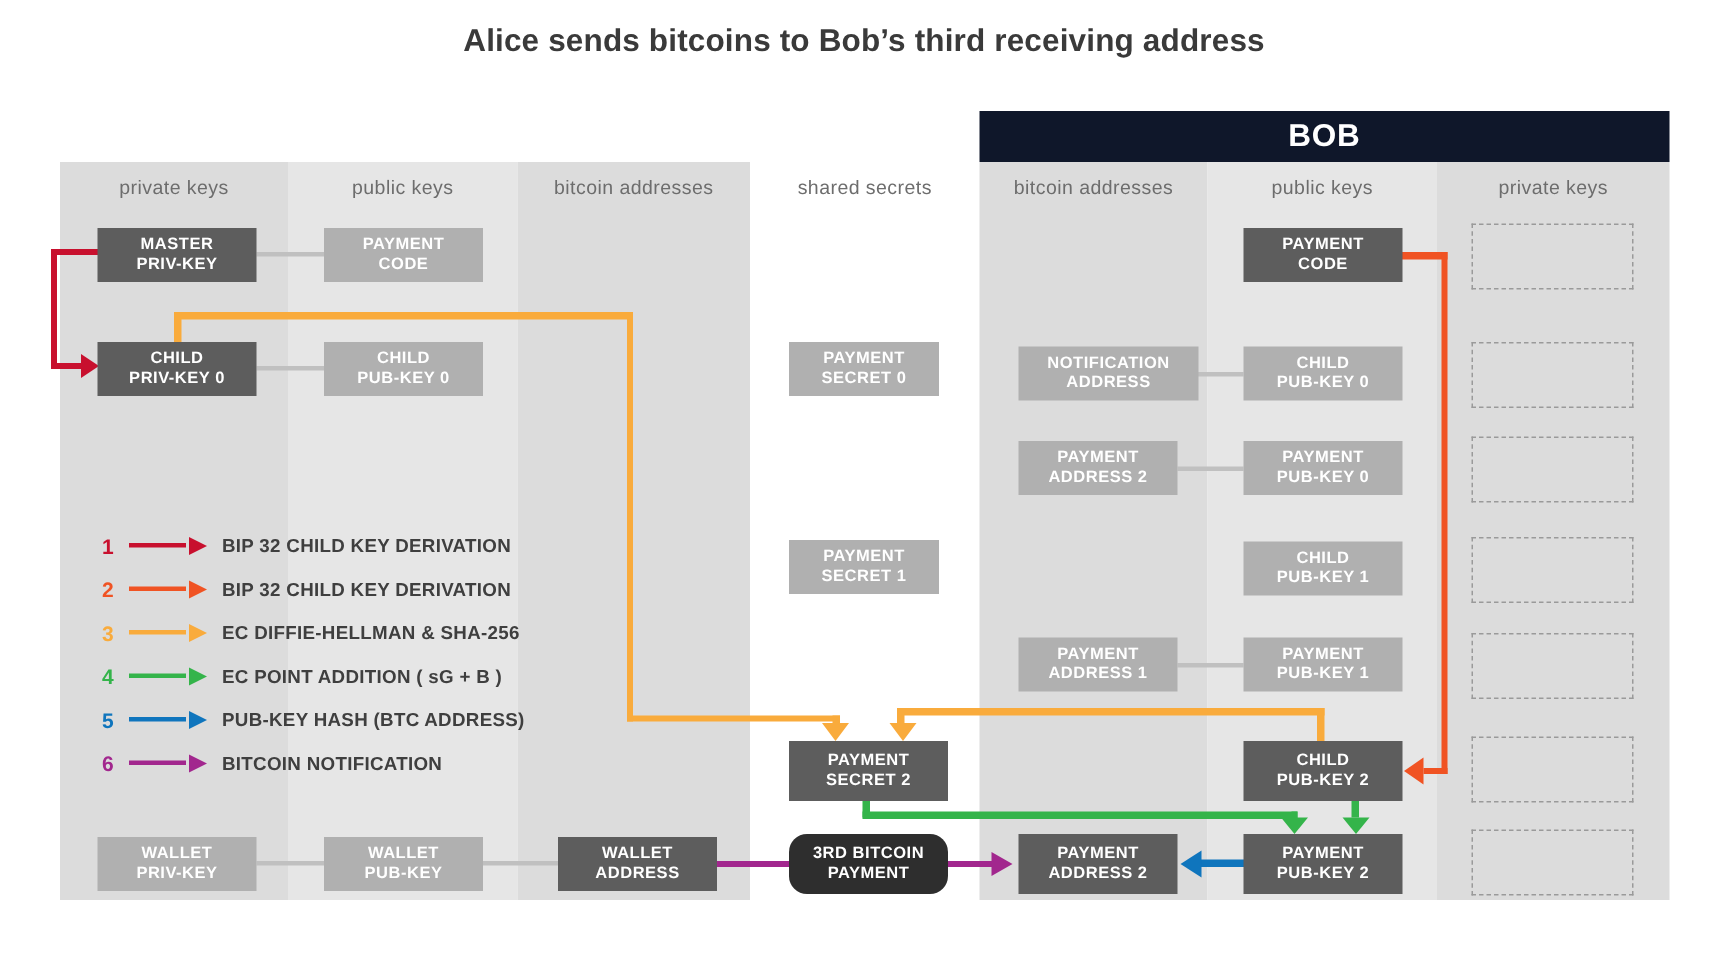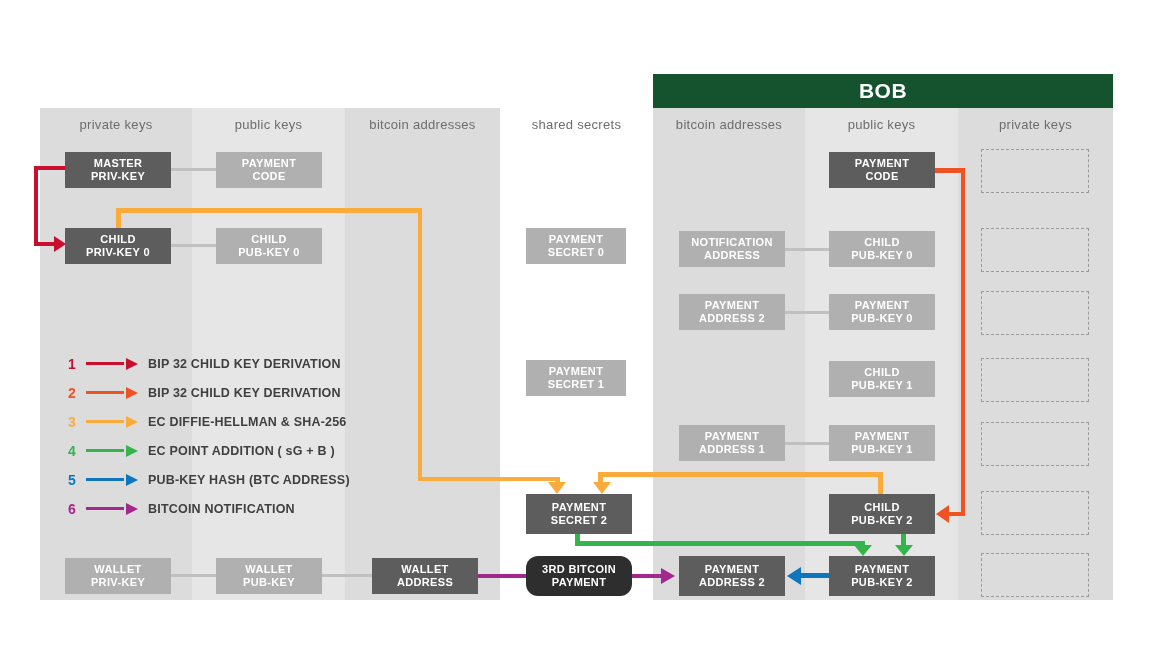--- a/index.html
+++ b/index.html
@@ -47,40 +47,41 @@
   .arw{position:absolute;width:0;height:0;z-index:5;}
   .arw.down{border-left:9px solid transparent;border-right:9px solid transparent;}
   .arw.left{border-top:9px solid transparent;border-bottom:9px solid transparent;}
   .arw.right{border-top:8px solid transparent;border-bottom:8px solid transparent;}
 </style>
 </head>
 <body>
 
 <div id="stage">
 
+  <div class="title">Alice sends bitcoins to Bob’s third receiving address</div>
 
   <div class="panel" style="left:40px;top:74px;width:460px;height:560px;">
 
     <div class="col" style="left:0px;top:34px;width:152px;height:492px;background:#dcdcdc;"></div>
     <div class="col" style="left:152px;top:34px;width:153px;height:492px;background:#e6e6e6;"></div>
     <div class="col" style="left:305px;top:34px;width:155px;height:492px;background:#dcdcdc;"></div>
 
 
     <div class="col-label" style="left:0px;top:43px;width:152px;">private  keys</div>
     <div class="col-label" style="left:152px;top:43px;width:153px;">public keys</div>
     <div class="col-label" style="left:305px;top:43px;width:155px;">bitcoin addresses</div>
   </div>
 
   <div class="panel" style="left:653px;top:74px;width:460px;height:560px;">
 
     <div class="col" style="left:0px;top:34px;width:152px;height:492px;background:#dcdcdc;"></div>
     <div class="col" style="left:152px;top:34px;width:153px;height:492px;background:#e6e6e6;"></div>
     <div class="col" style="left:305px;top:34px;width:155px;height:492px;background:#dcdcdc;"></div>
 
-    <div class="panel-header" style="left:0px;top:0px;width:460px;height:34px;background:#14532d;">BOB</div>
+    <div class="panel-header" style="left:0px;top:0px;width:460px;height:34px;background:#0f172a;">BOB</div>
 
     <div class="col-label" style="left:0px;top:43px;width:152px;">bitcoin addresses</div>
     <div class="col-label" style="left:152px;top:43px;width:153px;">public keys</div>
     <div class="col-label" style="left:305px;top:43px;width:155px;">private  keys</div>
   </div>
 
   <div class="col-label" style="left:500px;top:117px;width:153px;">shared  secrets</div>
 
   <div class="link" style="left:171px;top:168px;width:45px;"></div>
   <div class="link" style="left:171px;top:244px;width:45px;"></div>
@@ -134,21 +135,21 @@
   </div>
   <div class="box black" style="left:526px;top:556px;width:106px;height:40px;border-radius:12px;">
     <span>3RD BITCOIN</span>
     <span>PAYMENT</span>
   </div>
 
   <div class="box dark" style="left:829px;top:152px;width:106px;height:36px;">
     <span>PAYMENT</span>
     <span>CODE</span>
   </div>
-  <div class="box light" style="left:679px;top:231px;width:106px;height:36px;">
+  <div class="box light" style="left:679px;top:231px;width:120px;height:36px;">
     <span>NOTIFICATION</span>
     <span>ADDRESS</span>
   </div>
   <div class="box light" style="left:829px;top:231px;width:106px;height:36px;">
     <span>CHILD</span>
     <span>PUB-KEY 0</span>
   </div>
   <div class="box light" style="left:679px;top:294px;width:106px;height:36px;">
     <span>PAYMENT</span>
     <span>ADDRESS 2</span>

